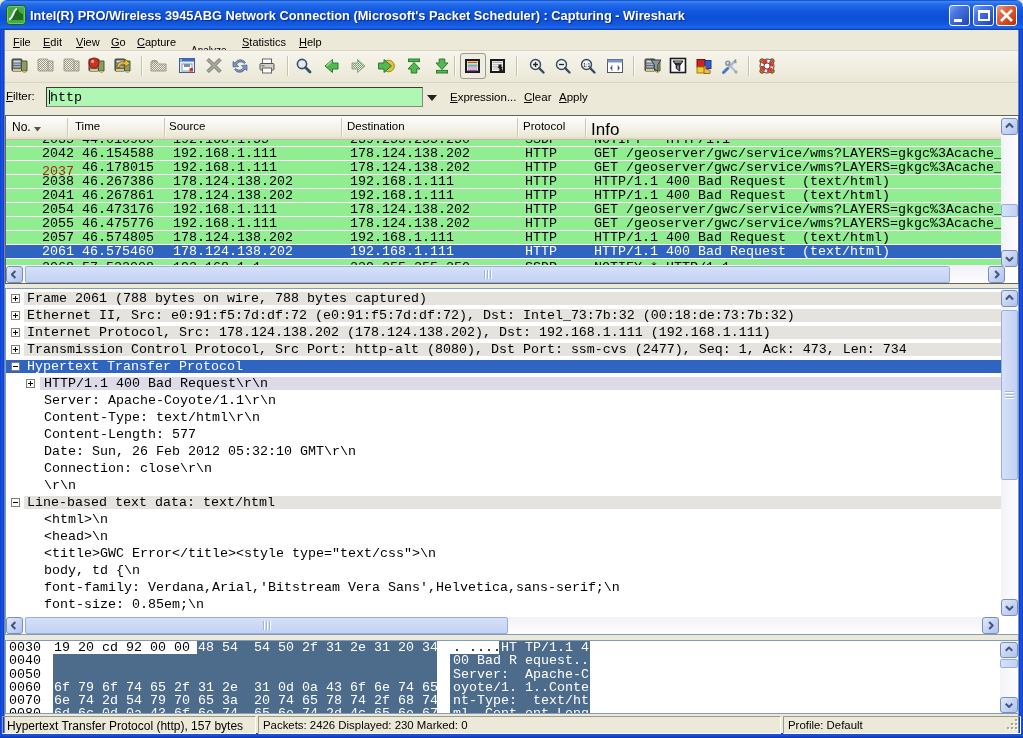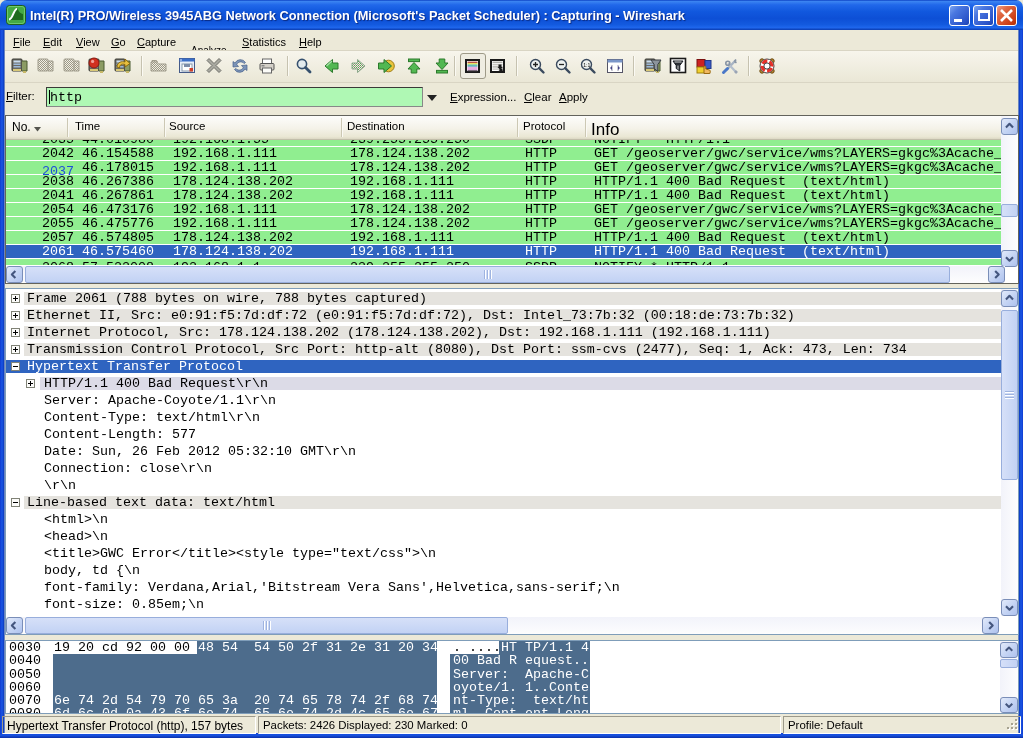--- a/index.html
+++ b/index.html
@@ -271,21 +271,21 @@
     </div>
 <div class="abs" style="left:0;top:7px;width:995px;height:13px;background:#90EE90;line-height:13px">
       <span class="abs mono" style="left:36px;top:0;color:#000">2042</span>
       <span class="abs mono" style="left:76px;top:0;color:#000">46.154588</span>
       <span class="abs mono" style="left:167px;top:0;color:#000">192.168.1.111</span>
       <span class="abs mono" style="left:344px;top:0;color:#000">178.124.138.202</span>
       <span class="abs mono" style="left:519px;top:0;color:#000">HTTP</span>
       <span class="abs mono" style="left:588px;top:0;color:#000">GET /geoserver/gwc/service/wms?LAYERS=gkgc%3Acache_</span>
     </div>
 <div class="abs" style="left:0;top:21px;width:995px;height:13px;background:#90EE90;line-height:13px">
-      <span class="abs mono" style="left:36px;top:4px;color:#1d4ed8">2037</span>
+      <span class="abs mono" style="left:36px;top:4px;color:#b91c1c">2037</span>
       <span class="abs mono" style="left:76px;top:0;color:#000">46.178015</span>
       <span class="abs mono" style="left:167px;top:0;color:#000">192.168.1.111</span>
       <span class="abs mono" style="left:344px;top:0;color:#000">178.124.138.202</span>
       <span class="abs mono" style="left:519px;top:0;color:#000">HTTP</span>
       <span class="abs mono" style="left:588px;top:0;color:#000">GET /geoserver/gwc/service/wms?LAYERS=gkgc%3Acache_</span>
     </div>
 <div class="abs" style="left:0;top:35px;width:995px;height:13px;background:#90EE90;line-height:13px">
       <span class="abs mono" style="left:36px;top:0;color:#000">2038</span>
       <span class="abs mono" style="left:76px;top:0;color:#000">46.267386</span>
       <span class="abs mono" style="left:167px;top:0;color:#000">178.124.138.202</span>
@@ -468,20 +468,21 @@
 <div class="abs" style="left:493px;top:0px;width:91px;height:13.2px;background:#4D6C8C"></div>
 <div class="abs" style="left:444px;top:13.2px;width:140px;height:58.8px;background:#4D6C8C"></div>
 <div class="abs mono" style="left:3px;top:0.2px;height:13.2px;line-height:13.2px;color:#000">0030</div>
 <div class="abs mono" style="left:48px;top:0.2px;height:13.2px;line-height:13.2px;color:#000">19 20 cd 92 00 00 <span style="color:#FFF">48 54  54 50 2f 31 2e 31 20 34</span></div>
 <div class="abs mono" style="left:447px;top:0.2px;height:13.2px;line-height:13.2px;color:#000">. ....<span style="color:#FFF">HT</span> <span style="color:#FFF">TP/1.1 4</span></div>
 <div class="abs mono" style="left:3px;top:13.399999999999999px;height:13.2px;line-height:13.2px;color:#000">0040</div>
 <div class="abs mono" style="left:447px;top:13.399999999999999px;height:13.2px;line-height:13.2px;color:#000"><span style="color:#FFF">00 Bad R equest..</span></div>
 <div class="abs mono" style="left:3px;top:26.599999999999998px;height:13.2px;line-height:13.2px;color:#000">0050</div>
 <div class="abs mono" style="left:447px;top:26.599999999999998px;height:13.2px;line-height:13.2px;color:#000"><span style="color:#FFF">Server:  Apache-C</span></div>
 <div class="abs mono" style="left:3px;top:39.8px;height:13.2px;line-height:13.2px;color:#000">0060</div>
+<div class="abs mono" style="left:48px;top:39.8px;height:13.2px;line-height:13.2px;color:#000"><span style="color:#FFF">6f 79 6f 74 65 2f 31 2e  31 0d 0a 43 6f 6e 74 65</span></div>
 <div class="abs mono" style="left:447px;top:39.8px;height:13.2px;line-height:13.2px;color:#000"><span style="color:#FFF">oyote/1. 1..Conte</span></div>
 <div class="abs mono" style="left:3px;top:53.0px;height:13.2px;line-height:13.2px;color:#000">0070</div>
 <div class="abs mono" style="left:48px;top:53.0px;height:13.2px;line-height:13.2px;color:#000"><span style="color:#FFF">6e 74 2d 54 79 70 65 3a  20 74 65 78 74 2f 68 74</span></div>
 <div class="abs mono" style="left:447px;top:53.0px;height:13.2px;line-height:13.2px;color:#000"><span style="color:#FFF">nt-Type:  text/ht</span></div>
 <div class="abs mono" style="left:3px;top:66.2px;height:13.2px;line-height:13.2px;color:#000">0080</div>
 <div class="abs mono" style="left:48px;top:66.2px;height:13.2px;line-height:13.2px;color:#000"><span style="color:#FFF">6d 6c 0d 0a 43 6f 6e 74  65 6e 74 2d 4c 65 6e 67</span></div>
 <div class="abs mono" style="left:447px;top:66.2px;height:13.2px;line-height:13.2px;color:#000"><span style="color:#FFF">ml..Cont ent-Leng</span></div>
 </div>
 <div class="abs" style="left:1000px;top:641px;width:18px;height:71px;background:linear-gradient(90deg,#F2F3FA,#FDFDFE)"></div>
 <div class="abs" style="left:1000px;top:642px;width:18px;height:16px;border-radius:3px;border:1px solid #7A8EB8;box-sizing:border-box;background:linear-gradient(135deg,#E2EAFA 0%,#C6D5F4 50%,#AEC2EE 100%)">

